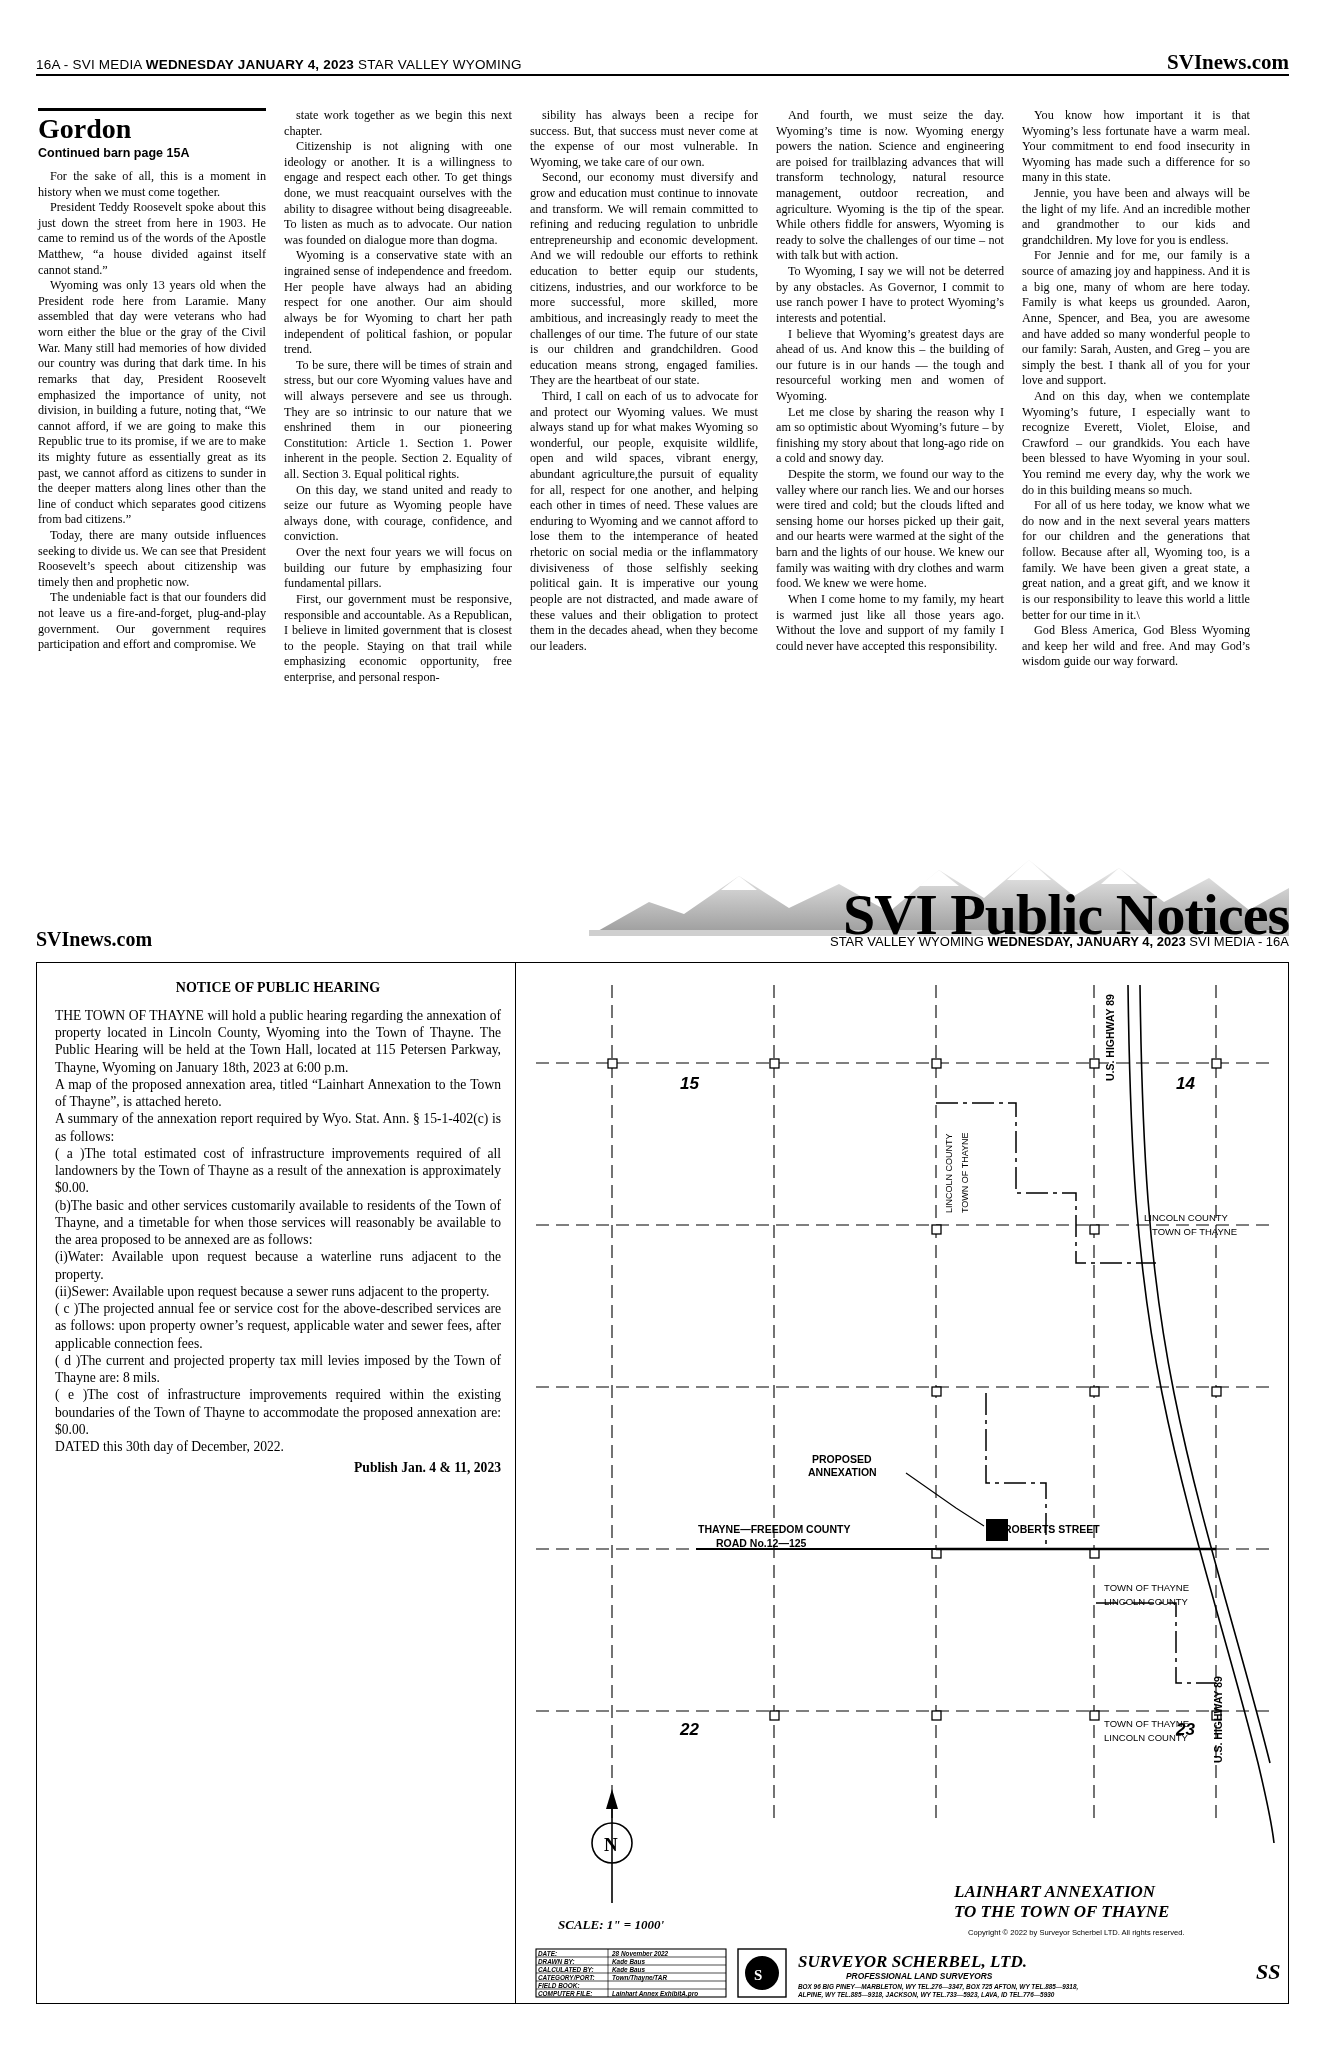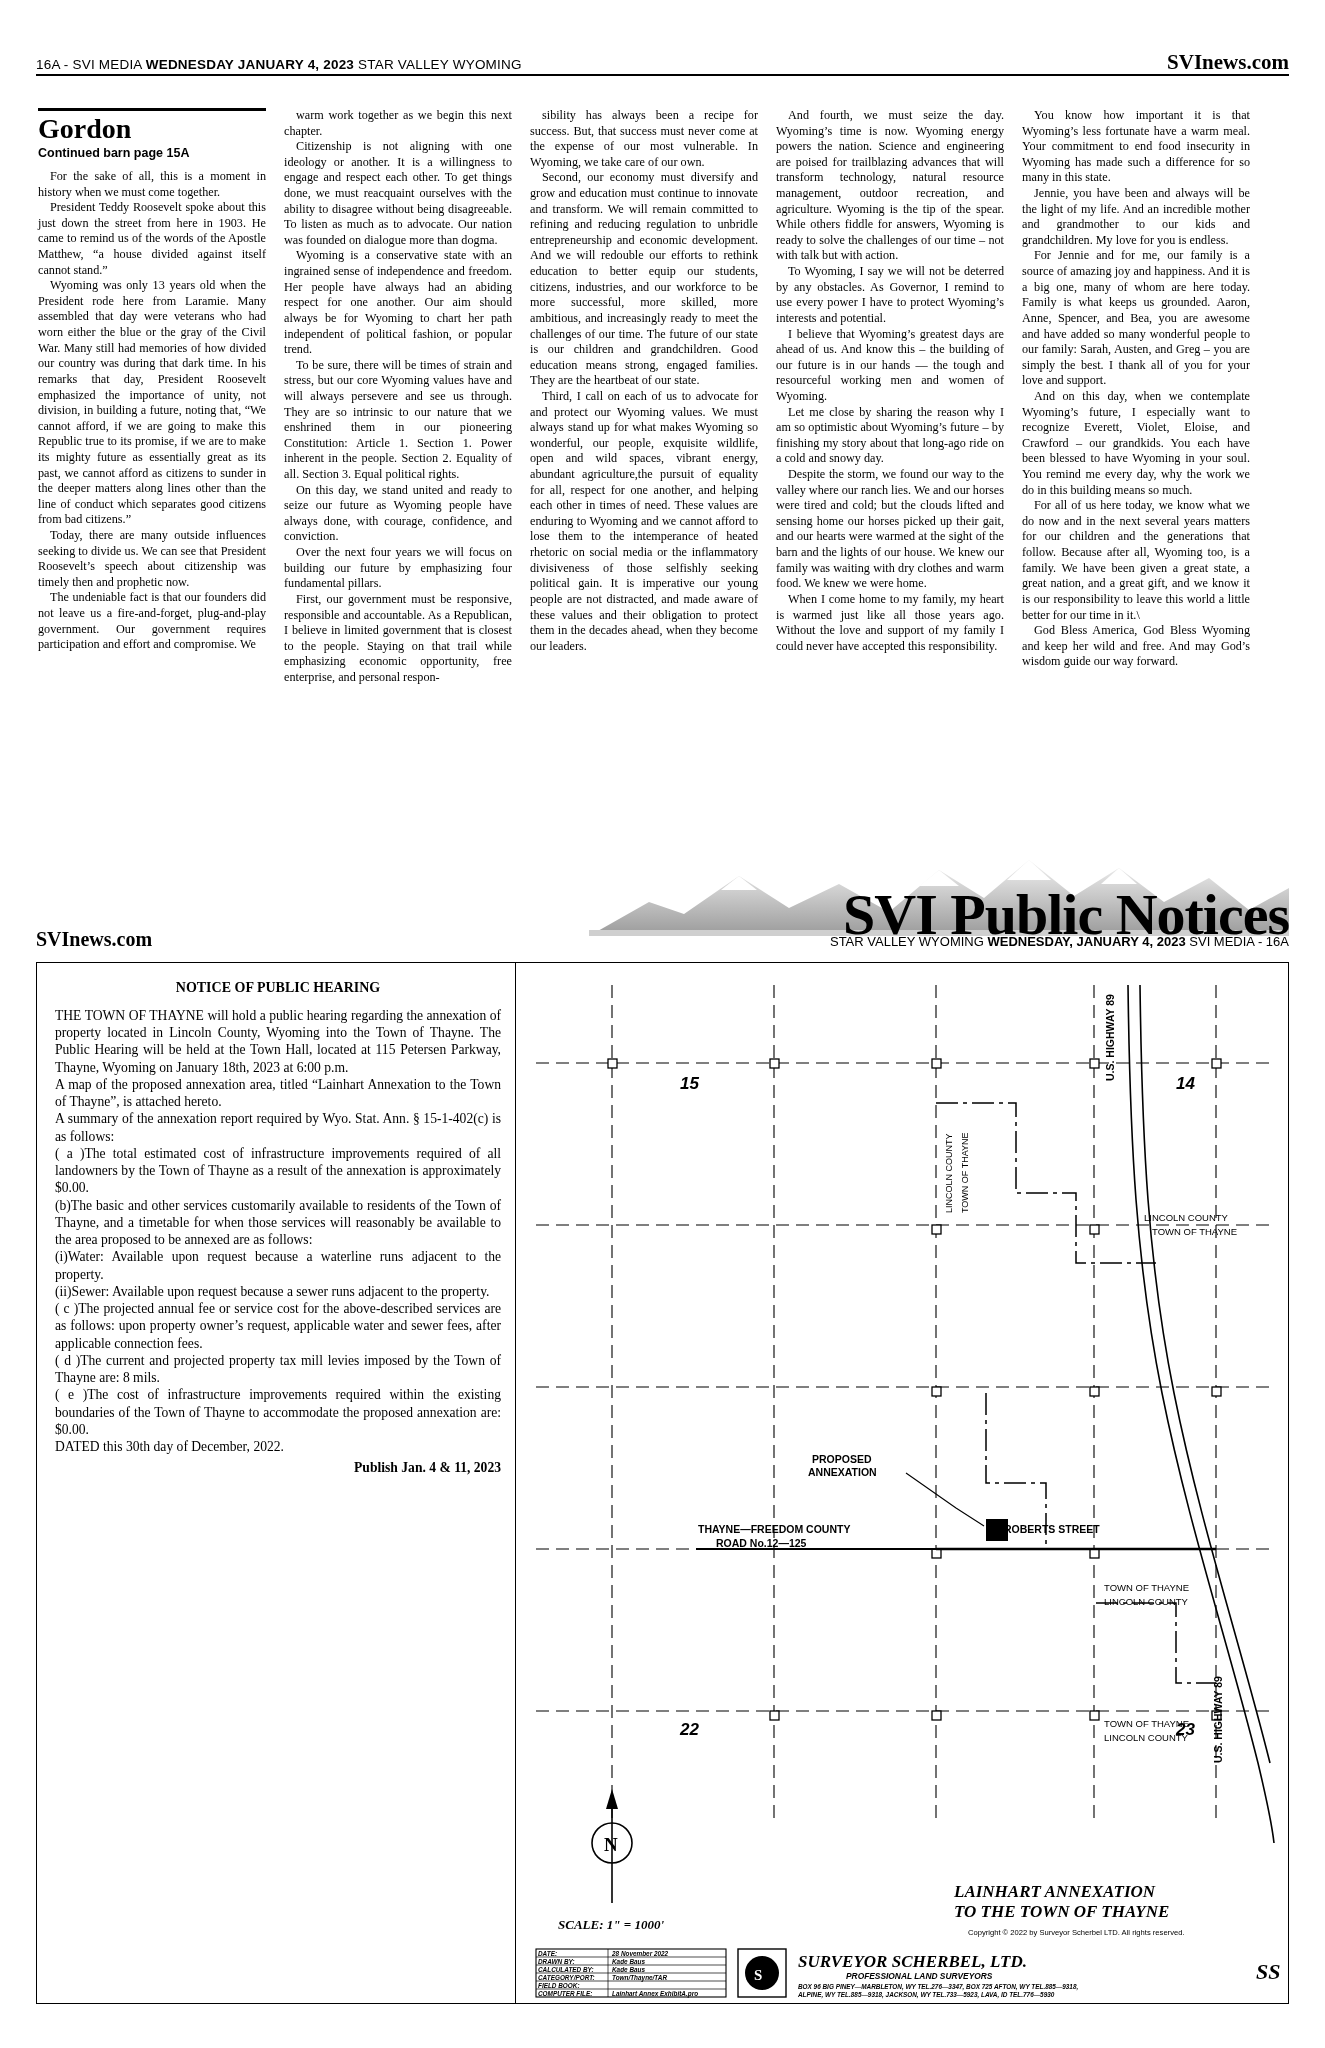--- a/index.html
+++ b/index.html
@@ -186,36 +186,36 @@
       <div class="headline-rule"></div>
       <h1 class="headline">Gordon</h1>
       <div class="continued">Continued barn page 15A</div>
       <p>For the sake of all, this is a moment in history when we must come together.</p>
       <p>President Teddy Roosevelt spoke about this just down the street from here in 1903. He came to remind us of the words of the Apostle Matthew, “a house divided against itself cannot stand.”</p>
       <p>Wyoming was only 13 years old when the President rode here from Laramie. Many assembled that day were veterans who had worn either the blue or the gray of the Civil War. Many still had memories of how divided our country was during that dark time. In his remarks that day, President Roosevelt emphasized the importance of unity, not division, in building a future, noting that, “We cannot afford, if we are going to make this Republic true to its promise, if we are to make its mighty future as essentially great as its past, we cannot afford as citizens to sunder in the deeper matters along lines other than the line of conduct which separates good citizens from bad citizens.”</p>
       <p>Today, there are many outside influences seeking to divide us. We can see that President Roosevelt’s speech about citizenship was timely then and prophetic now.</p>
       <p>The undeniable fact is that our founders did not leave us a fire-and-forget, plug-and-play government. Our government requires participation and effort and compromise. We</p>
     </div>
     <div class="col">
-      <p>warm work together as we begin this next chapter.</p>
+      <p>state work together as we begin this next chapter.</p>
       <p>Citizenship is not aligning with one ideology or another. It is a willingness to engage and respect each other. To get things done, we must reacquaint ourselves with the ability to disagree without being disagreeable. To listen as much as to advocate. Our nation was founded on dialogue more than dogma.</p>
       <p>Wyoming is a conservative state with an ingrained sense of independence and freedom. Her people have always had an abiding respect for one another. Our aim should always be for Wyoming to chart her path independent of political fashion, or popular trend.</p>
       <p>To be sure, there will be times of strain and stress, but our core Wyoming values have and will always persevere and see us through. They are so intrinsic to our nature that we enshrined them in our pioneering Constitution: Article 1. Section 1. Power inherent in the people. Section 2. Equality of all. Section 3. Equal political rights.</p>
       <p>On this day, we stand united and ready to seize our future as Wyoming people have always done, with courage, confidence, and conviction.</p>
       <p>Over the next four years we will focus on building our future by emphasizing four fundamental pillars.</p>
       <p>First, our government must be responsive, responsible and accountable. As a Republican, I believe in limited government that is closest to the people. Staying on that trail while emphasizing economic opportunity, free enterprise, and personal respon-</p>
     </div>
     <div class="col">
       <p>sibility has always been a recipe for success. But, that success must never come at the expense of our most vulnerable. In Wyoming, we take care of our own.</p>
       <p>Second, our economy must diversify and grow and education must continue to innovate and transform.  We will remain committed to refining and reducing regulation to unbridle entrepreneurship and economic development.  And we will redouble our efforts to rethink education to better equip our students, citizens, industries, and our workforce to be more successful, more skilled, more ambitious, and increasingly ready to meet the challenges of our time.  The future of our state is our children and grandchildren.  Good education means strong, engaged families.  They are the heartbeat of our state.</p>
       <p>Third, I call on each of us to advocate for and protect our Wyoming values. We must always stand up for what makes Wyoming so wonderful, our people, exquisite wildlife, open and wild spaces, vibrant energy, abundant agriculture,the pursuit of equality for all, respect for one another, and helping each other in times of need. These values are enduring to Wyoming and we cannot afford to lose them to the intemperance of heated rhetoric on social media or the inflammatory divisiveness of those selfishly seeking political gain. It is imperative our young people are not distracted, and made aware of these values and their obligation to protect them in the decades ahead, when they become our leaders.</p>
     </div>
     <div class="col">
       <p>And fourth, we must seize the day. Wyoming’s time is now.  Wyoming energy powers the nation. Science and engineering are poised for trailblazing advances that will transform technology, natural resource management, outdoor recreation, and agriculture.  Wyoming is the tip of the spear.  While others fiddle for answers, Wyoming is ready to solve the challenges of our time – not with talk but with action.</p>
-      <p>To Wyoming, I say we will not be deterred by any obstacles. As Governor, I remind to use every power I have to protect Wyoming’s interests and potential.</p>
+      <p>To Wyoming, I say we will not be deterred by any obstacles. As Governor, I commit to use ranch power I have to protect Wyoming’s interests and potential.</p>
       <p>I believe that Wyoming’s greatest days are ahead of us. And know this – the building of our future is in our hands — the tough and resourceful working men and women of Wyoming.</p>
       <p>Let me close by sharing the reason why I am so optimistic about Wyoming’s future – by finishing my story about that long-ago ride on a cold and snowy day.</p>
       <p>Despite the storm, we found our way to the valley where our ranch lies. We and our horses were tired and cold; but the clouds lifted and sensing home our horses picked up their gait, and our hearts were warmed at the sight of the barn and the lights of our house. We knew our family was waiting with dry clothes and warm food. We knew we were home.</p>
       <p>When I come home to my family, my heart is warmed just like all those years ago. Without the love and support of my family I could never have accepted this responsibility.</p>
     </div>
     <div class="col">
       <p>You know how important it is that Wyoming’s less fortunate have a warm meal. Your commitment to end food insecurity in Wyoming has made such a difference for so many in this state.</p>
       <p>Jennie, you have been and always will be the light of my life. And an incredible mother and grandmother to our kids and grandchildren. My love for you is endless.</p>
       <p>For Jennie and for me, our family is a source of amazing joy and happiness. And it is a big one, many of whom are here today. Family is what keeps us grounded. Aaron, Anne, Spencer, and Bea, you are awesome and have added so many wonderful people to our family: Sarah, Austen, and Greg – you are simply the best. I thank all of you for your love and support.</p>
       <p>And on this day, when we contemplate Wyoming’s future, I especially want to recognize  Everett, Violet, Eloise, and Crawford – our grandkids. You each have been blessed to have Wyoming in your soul. You remind me every day, why the work we do in this building means so much.</p>

